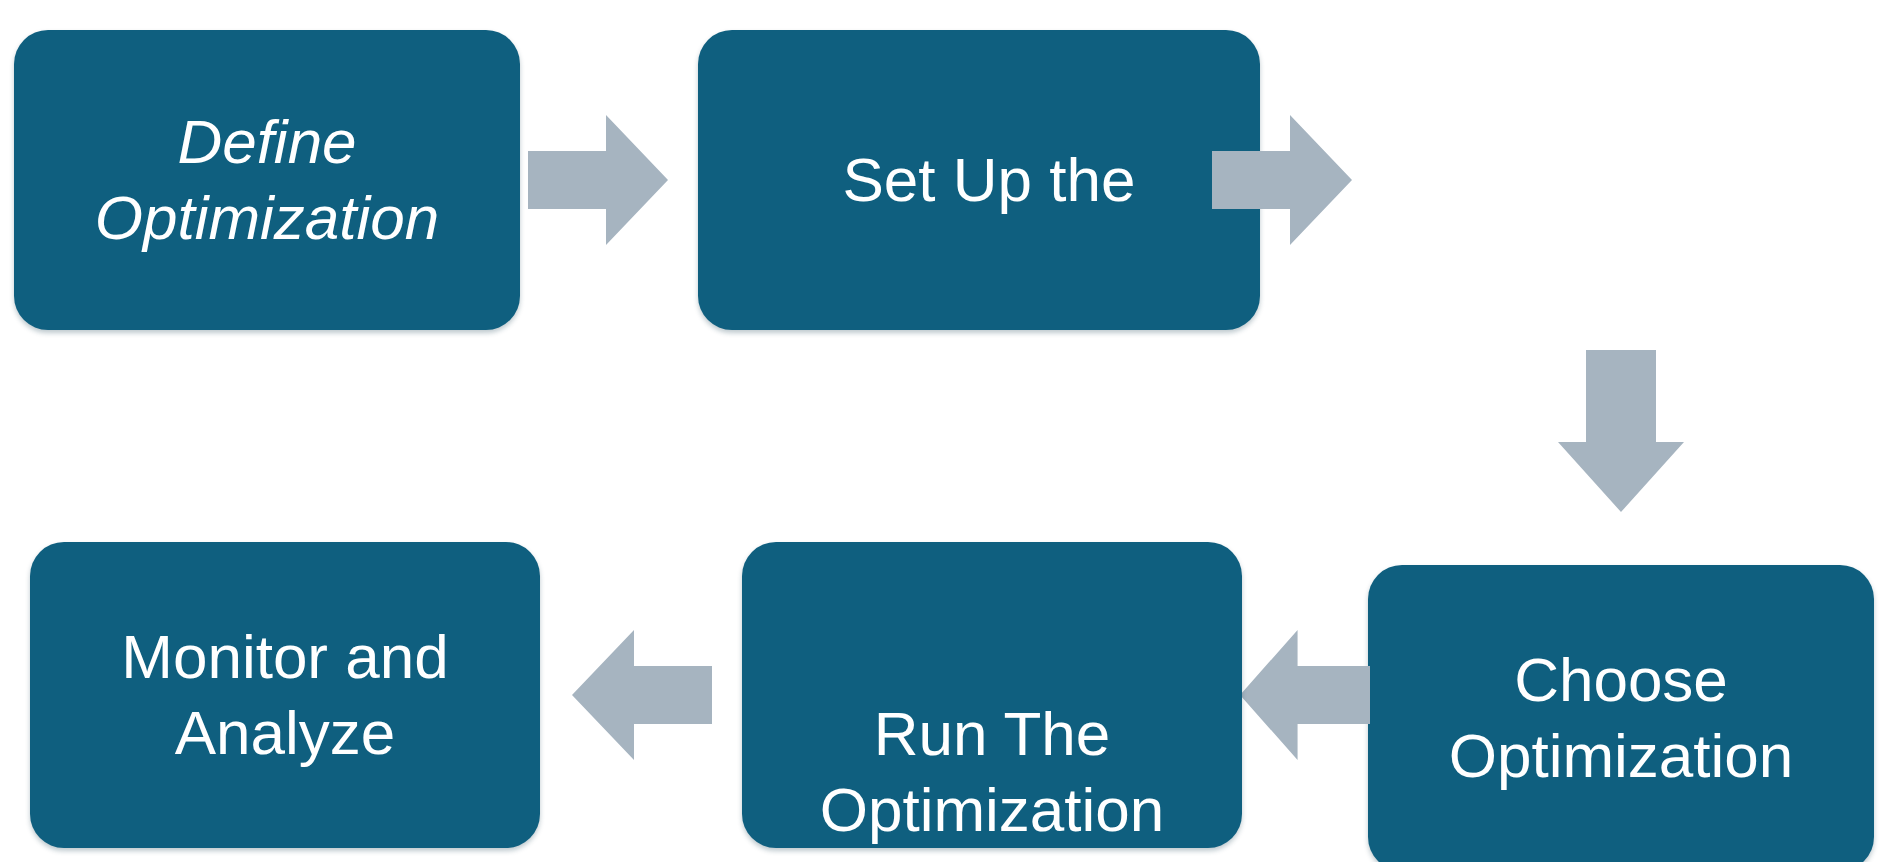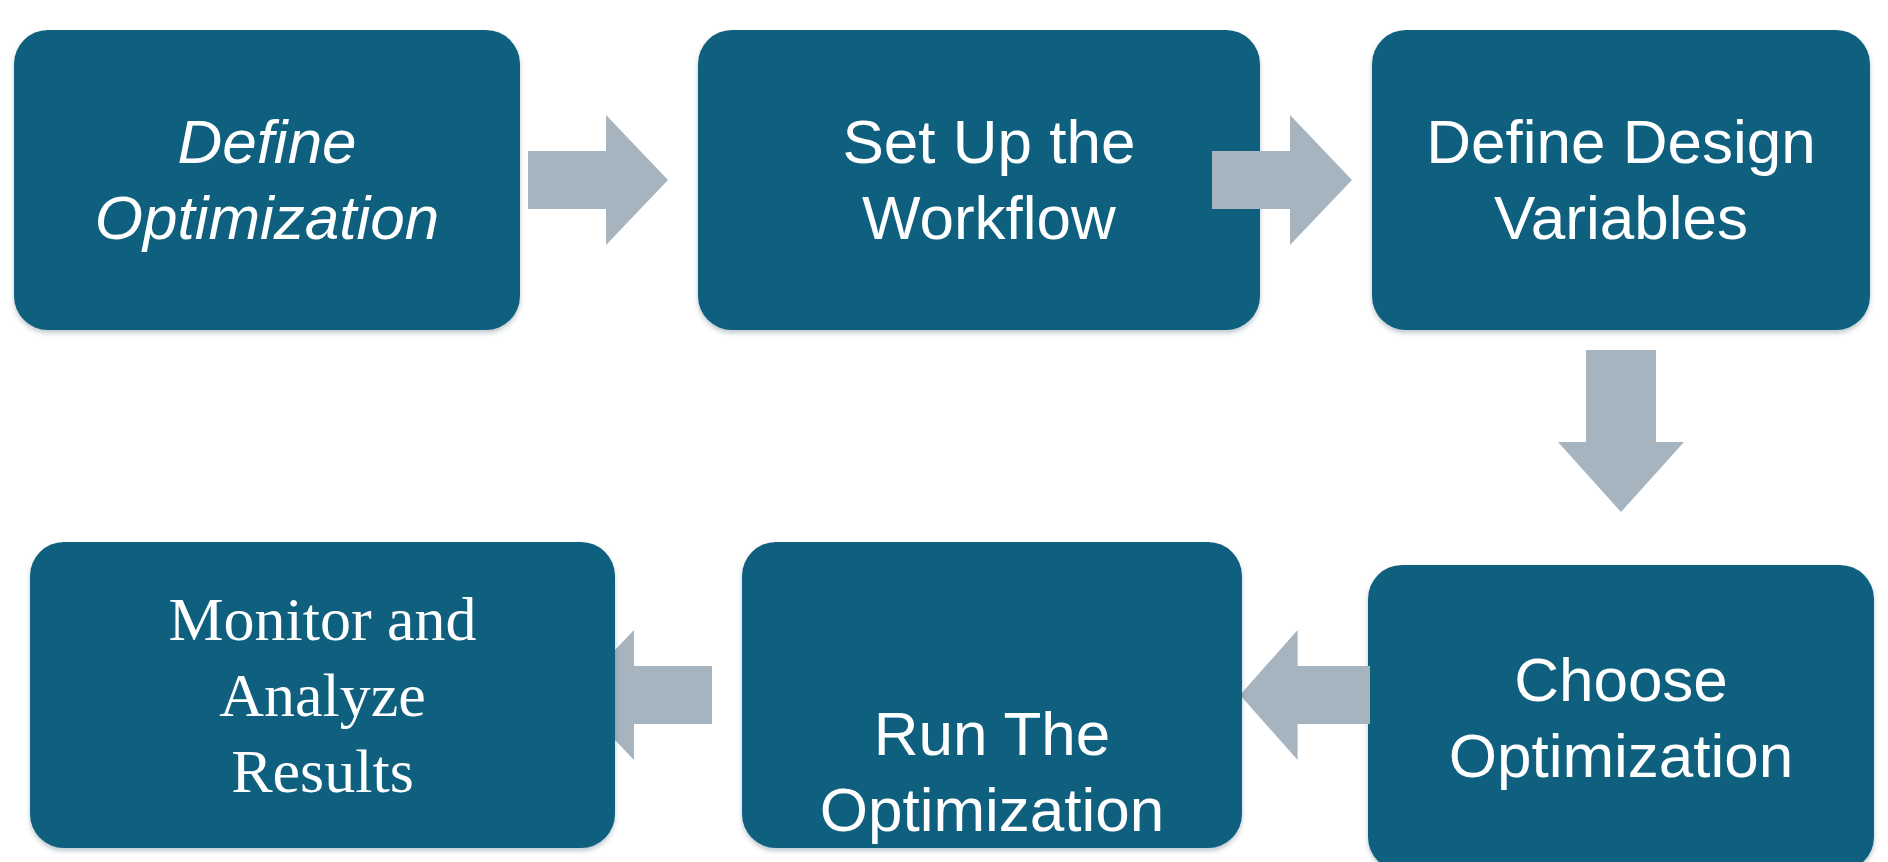--- a/index.html
+++ b/index.html
@@ -44,21 +44,21 @@
   .arrow polygon { fill: var(--arrow-color); }
 
   
   #box-1 { left: 14px;   top: 30px;  width: 506px; height: 300px; font-style: italic; }
   #box-2 { left: 698px;  top: 30px;  width: 562px; height: 300px; padding-left: 20px; }
   #box-3 { left: 1372px; top: 30px;  width: 498px; height: 300px; }
 
   
   #box-4 { left: 1368px; top: 542px; width: 506px; height: 306px; margin-top: 23px; }
   #box-5 { left: 742px;  top: 542px; width: 500px; height: 306px; align-items: flex-end; }
-  #box-6 { left: 30px;   top: 542px; width: 585px; height: 306px; font-family: Liberation Serif, serif; }
+  #box-6 { left: 30px;   top: 542px; width: 510px; height: 306px; }
 
   
   #arrow-1 { left: 528px;  top: 115px; width: 140px; height: 130px; }
   #arrow-2 { left: 1212px; top: 115px; width: 140px; height: 130px; }
   #arrow-3 { left: 1558px; top: 350px; width: 126px; height: 162px; }
   #arrow-4 { left: 1240px; top: 630px; width: 130px; height: 130px; }
   #arrow-5 { left: 572px;  top: 630px; width: 140px; height: 130px; }
 </style>
 </head>
 <body>
@@ -74,36 +74,29 @@
 
   <div class="arrow" id="arrow-1">
     <svg viewBox="0 0 140 130" preserveAspectRatio="none" aria-hidden="true">
       <polygon points="0,36 78,36 78,0 140,65 78,130 78,94 0,94"></polygon>
     </svg>
   </div>
 
   <div class="step" id="box-2">
     <div class="step-label">
         <div>Set Up the</div>
-        <div>Workflow</div>
       </div>
   </div>
 
   <div class="arrow" id="arrow-2">
     <svg viewBox="0 0 140 130" preserveAspectRatio="none" aria-hidden="true">
       <polygon points="0,36 78,36 78,0 140,65 78,130 78,94 0,94"></polygon>
     </svg>
   </div>
 
-  <div class="step" id="box-3">
-    <div class="step-label">
-        <div>Define Design</div>
-        <div>Variables</div>
-      </div>
-  </div>
 
   <div class="arrow" id="arrow-3">
     <svg viewBox="0 0 126 162" preserveAspectRatio="none" aria-hidden="true">
       <polygon points="28,0 98,0 98,92 126,92 63,162 0,92 28,92"></polygon>
     </svg>
   </div>
 
   <div class="step" id="box-4">
     <div class="step-label">
         <div>Choose</div>
@@ -127,17 +120,16 @@
   <div class="arrow" id="arrow-5">
     <svg viewBox="0 0 140 130" preserveAspectRatio="none" aria-hidden="true">
       <polygon points="140,36 62,36 62,0 0,65 62,130 62,94 140,94"></polygon>
     </svg>
   </div>
 
   <div class="step" id="box-6">
     <div class="step-label">
         <div>Monitor and</div>
         <div>Analyze</div>
-        <div>Results</div>
       </div>
   </div>
 
 </div>
 
 </body></html>

